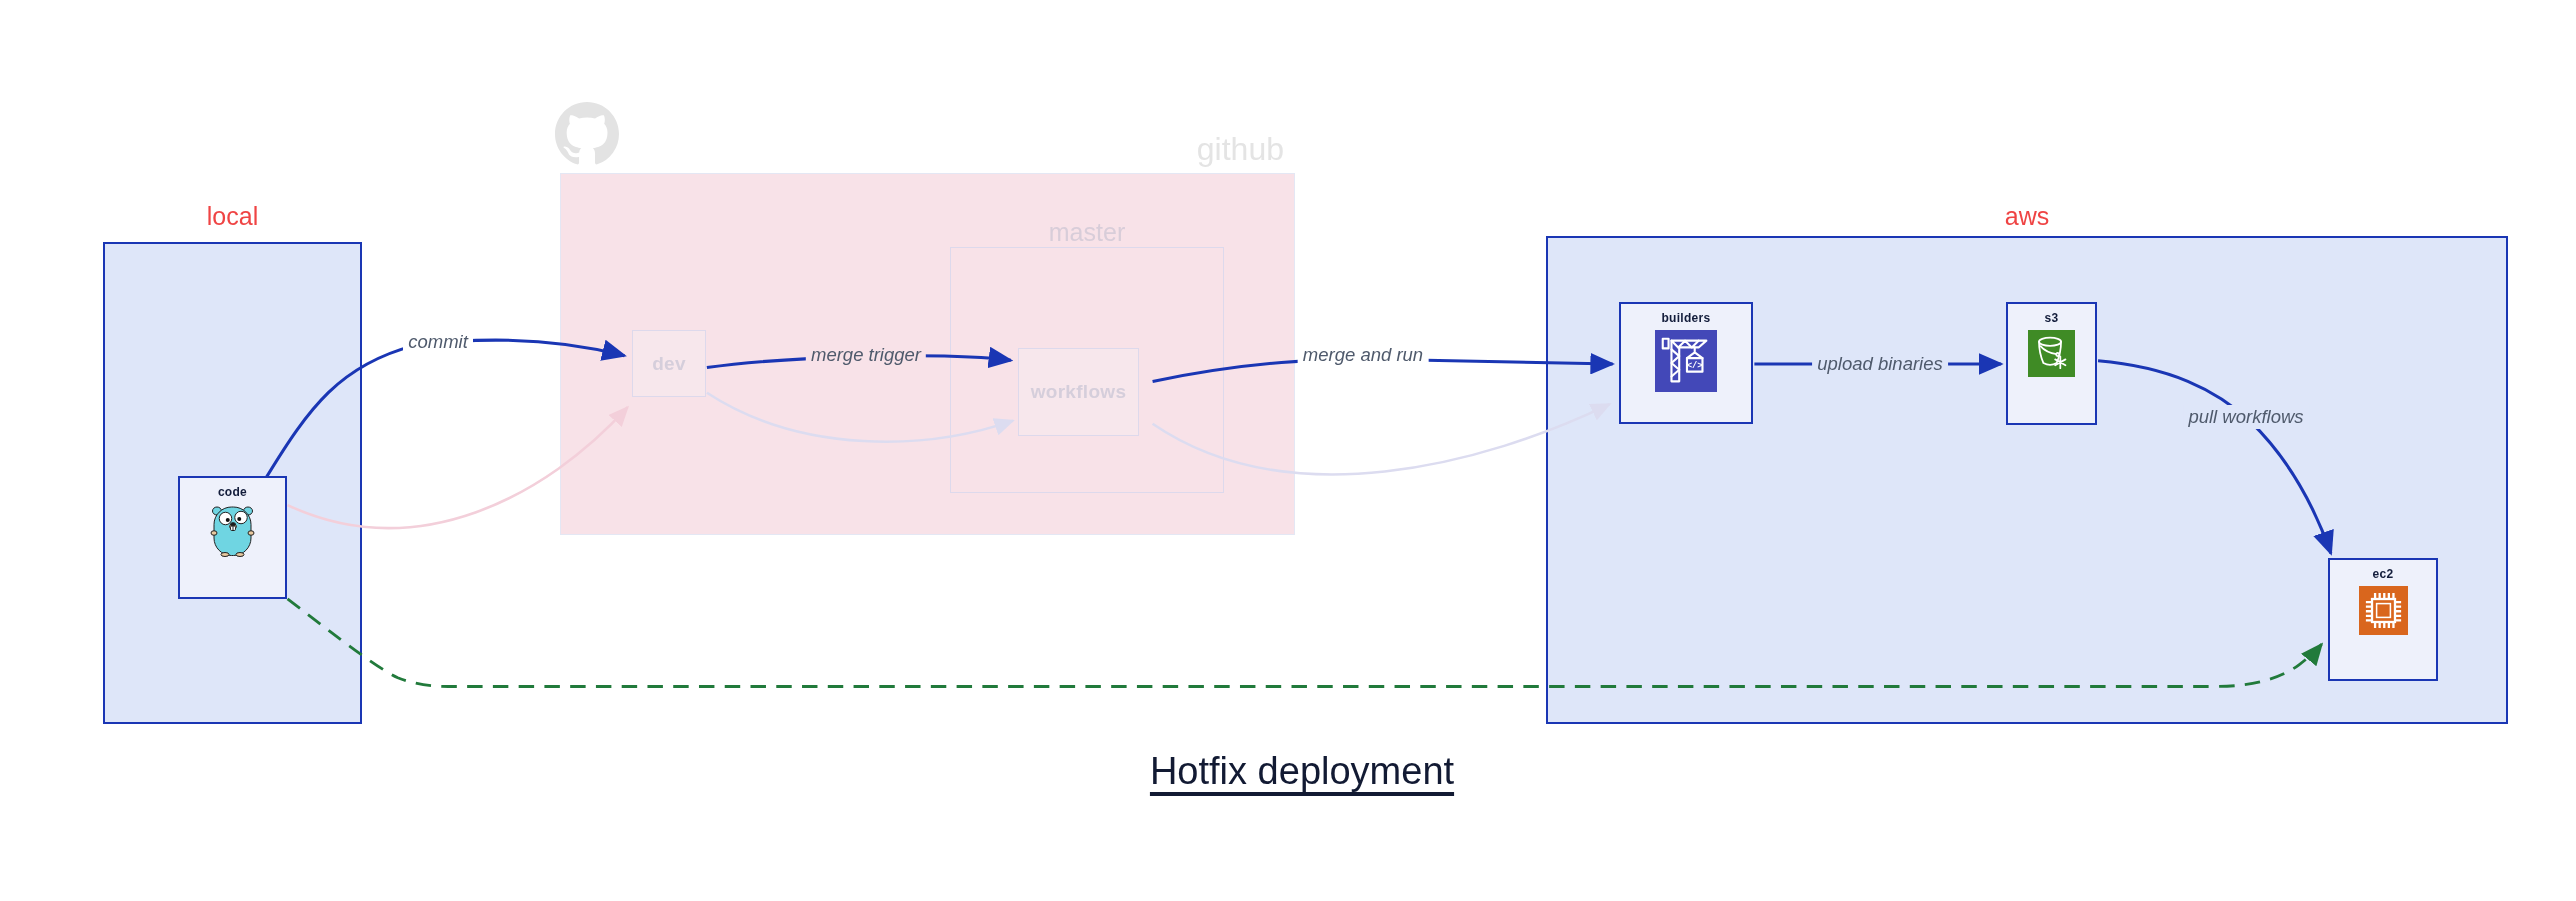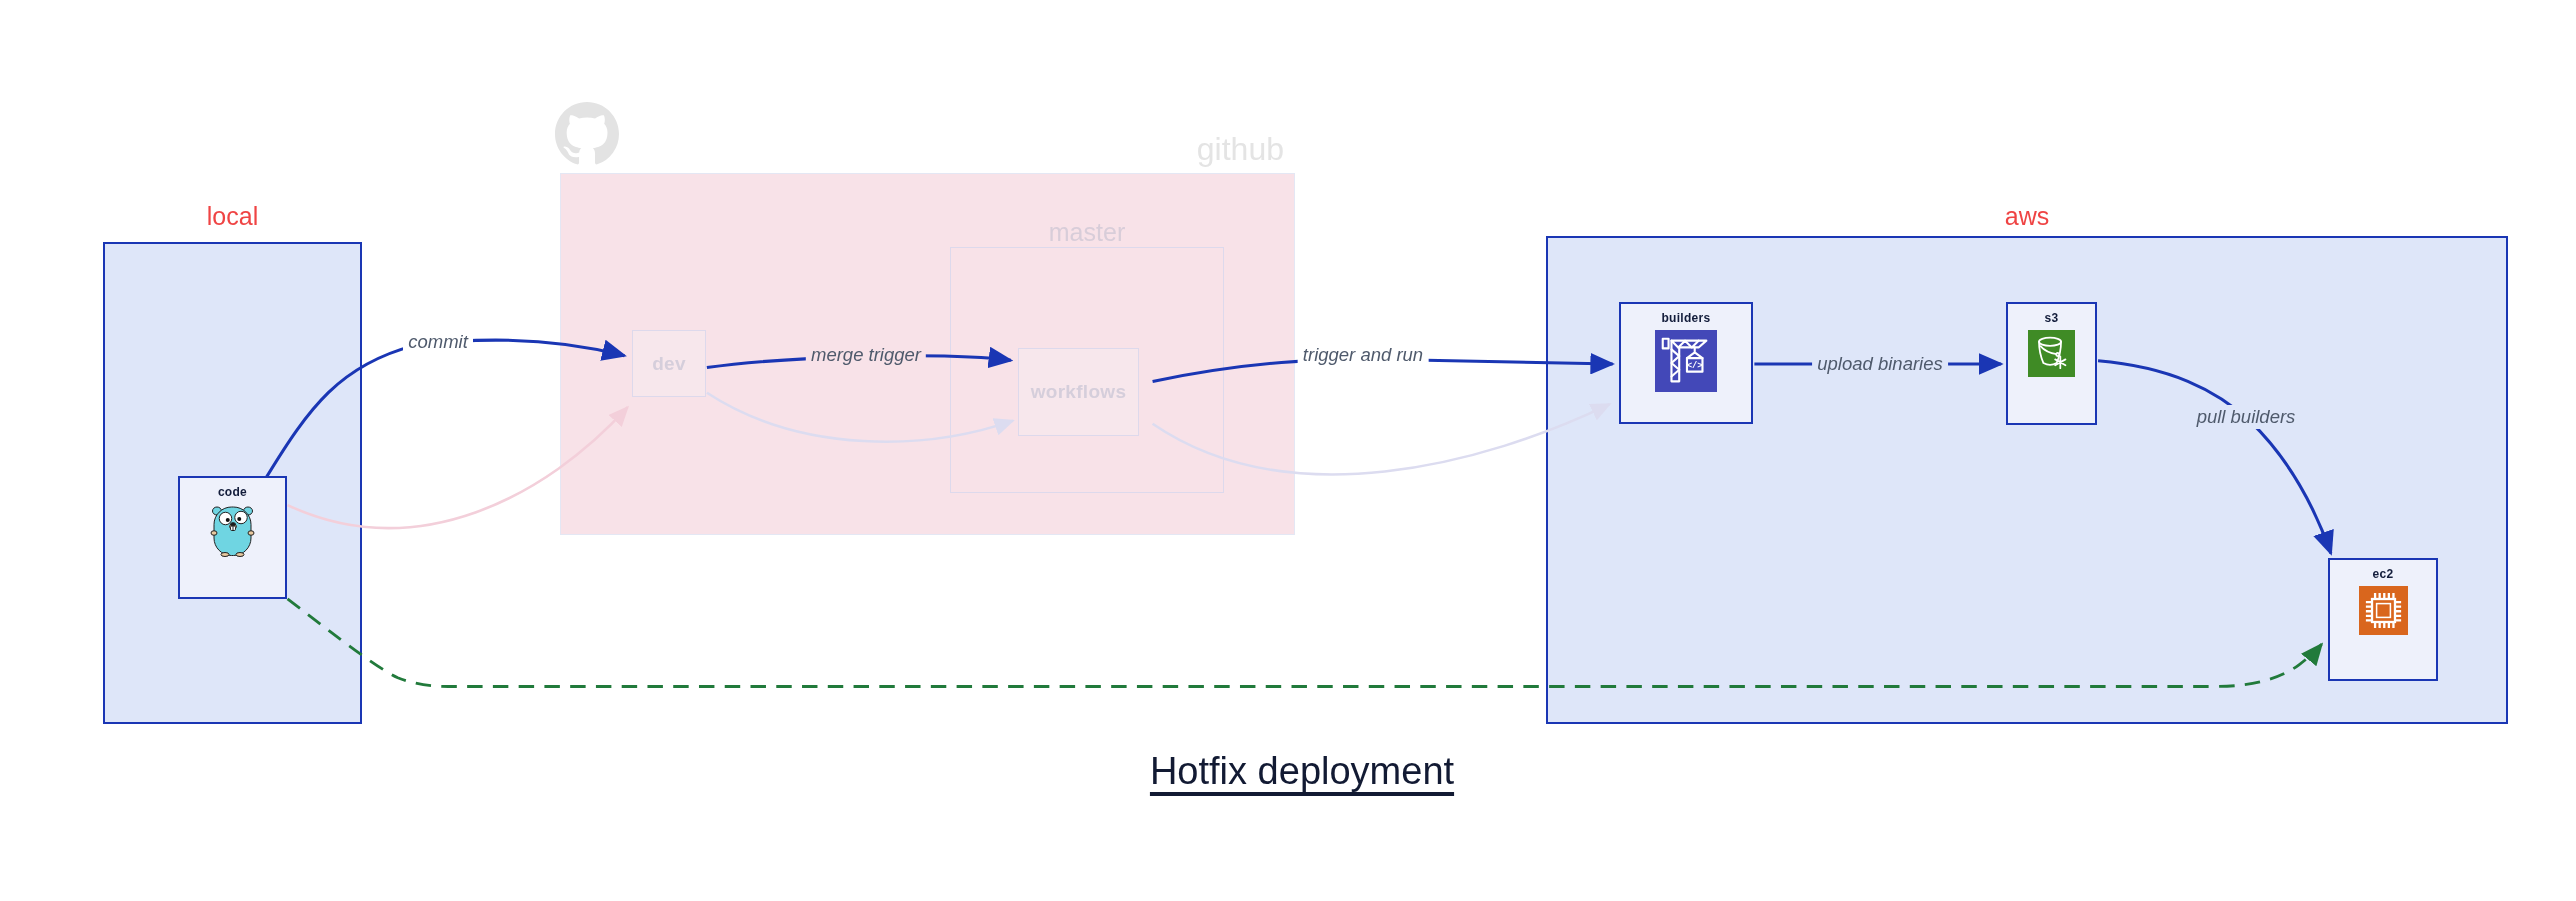--- a/index.html
+++ b/index.html
@@ -159,20 +159,20 @@
           <path d="M9 21 H17 M9 27 H17 M9 33 H17 M9 39 H17 M9 45 H17"></path>
           <path d="M47 21 H55 M47 27 H55 M47 33 H55 M47 39 H55 M47 45 H55"></path>
         </g>
       </svg>
     </div>
 
   </div>
 
   <span class="elabel bg-white" style="left:438px;top:342px;">commit</span>
   <span class="elabel bg-pink" style="left:866px;top:355px;">merge trigger</span>
-  <span class="elabel bg-white" style="left:1363px;top:355px;">trigger and run</span>
+  <span class="elabel bg-white" style="left:1363px;top:355px;">merge and run</span>
   <span class="elabel bg-blue" style="left:1880px;top:364px;">upload binaries</span>
-  <span class="elabel bg-blue" style="left:2246px;top:417px;">pull builders</span>
+  <span class="elabel bg-blue" style="left:2246px;top:417px;">pull workflows</span>
 
   <div class="title">Hotfix deployment</div>
 
 </div>
 
 
 </body></html>

